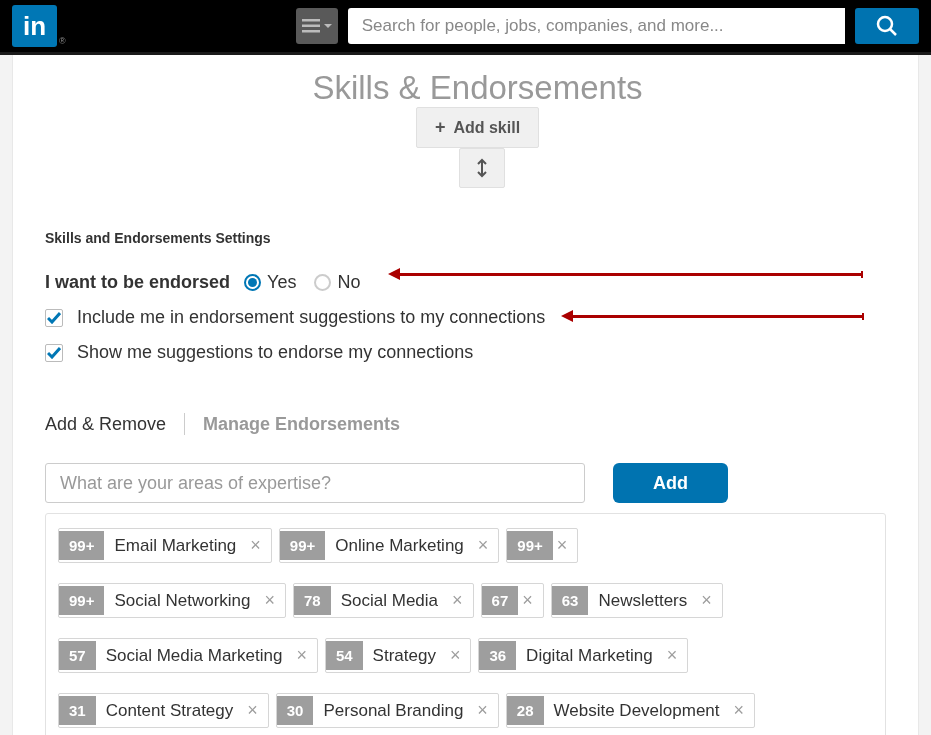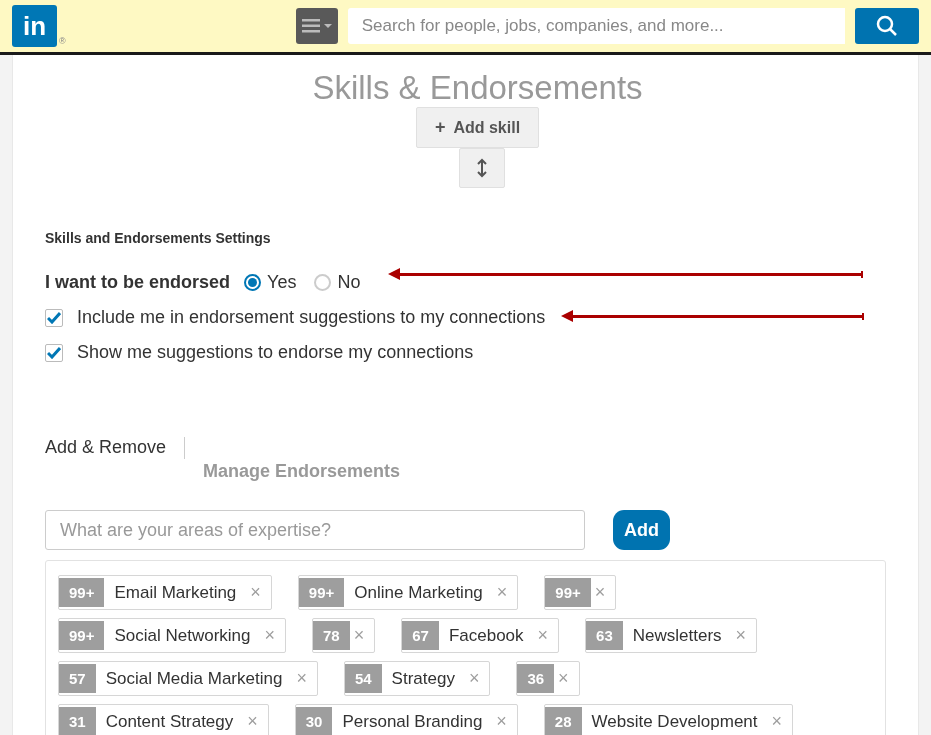--- a/index.html
+++ b/index.html
@@ -5,21 +5,21 @@
     * { box-sizing: border-box; margin: 0; padding: 0; }
     body {
       font-family: Arial, Helvetica, sans-serif;
       background: #f3f3f3;
       color: #333;
       width: 931px;
       height: 735px;
       overflow: hidden;
     }
     .header-bar {
-      background: #fef9c3;
+      background: #000000;
       height: 55px;
       display: flex;
       align-items: center;
       padding: 0 12px 0 12px;
       border-bottom: 3px solid #1a1a1a;
     }
     .logo {
       width: 45px;
       height: 42px;
       background: #0077b5;
@@ -138,35 +138,35 @@
     }
     .check svg { stroke:#0077b5; stroke-width:3; fill:none;}
     .tabs {
       display: flex;
       align-items: center;
       margin-top: 50px;
       margin-bottom: 28px;
       font-size: 18px;
     }
     .tab { font-weight: normal; color: #333; cursor:pointer; }
-    .tab.inactive { color: #999; font-weight:bold;margin-top:48px;}
+    .tab.inactive { color: #999; font-weight:bold;}
     .tab-sep { width:1px; height:22px; background:#ccc; margin: 0 18px; }
     .add-line { display:flex; align-items:center; gap:28px; margin-bottom:10px;}
     .area-input {
       width: 540px; height: 40px; border:1px solid #ccc; border-radius:3px;
       padding: 0 14px; font-size:18px; color:#555;
     }
     .area-input::placeholder{ color:#999;}
     .add-btn {
-      height:40px; padding:0 11px; background:#0073b0; color:#fff; border:none;
-      border-radius:11px; font-size:18px; font-weight:bold; cursor:pointer;
+      height:40px; padding:0 40px; background:#0073b0; color:#fff; border:none;
+      border-radius:6px; font-size:18px; font-weight:bold; cursor:pointer;
     }
     .limit-note { color:#888; font-size:17px; margin-bottom:18px;}
     .skills-box { border:1px solid #e2e2e2; padding:14px 12px 2px 12px; border-radius:3px;}
-    .chip-row { display:flex; flex-wrap:wrap; gap:26px; margin-bottom:8px;}
+    .chip-row { display:flex; flex-wrap:wrap; gap:7px; margin-bottom:20px;}
     .chip { display:inline-flex; align-items:center; border:1px solid #d6d6d6; border-radius:2px; overflow:hidden; background:#fff;}
     .chip .cnt { background:#9e9e9e; color:#fff; font-weight:bold; padding:6px 10px; font-size:15px;}
     .chip .nm { padding:6px 10px; font-size:17px; color:#333;}
     .chip .x { padding:6px 10px 6px 4px; color:#9e9e9e; font-size:18px; cursor:pointer; }
     .arrow {
       position:absolute; background:#a00; height:2.5px;
     }
     .arrow::before{
       content:''; position:absolute; left:-10px; top:-5px;
       border-top:6px solid transparent; border-bottom:6px solid transparent; border-right:12px solid #a00;
@@ -281,25 +281,25 @@
           </span>
         </div>
         <div class="chip-row">
           <span class="chip">
             <span class="cnt">99+</span>
             <span class="nm">Social Networking</span>
             <span class="x">×</span>
           </span>
           <span class="chip">
             <span class="cnt">78</span>
+            <span class="nm">Social Media</span>
             <span class="x">×</span>
           </span>
           <span class="chip">
             <span class="cnt">67</span>
-            <span class="nm">Facebook</span>
             <span class="x">×</span>
           </span>
           <span class="chip">
             <span class="cnt">63</span>
             <span class="nm">Newsletters</span>
             <span class="x">×</span>
           </span>
         </div>
         <div class="chip-row">
           <span class="chip">
@@ -307,20 +307,21 @@
             <span class="nm">Social Media Marketing</span>
             <span class="x">×</span>
           </span>
           <span class="chip">
             <span class="cnt">54</span>
             <span class="nm">Strategy</span>
             <span class="x">×</span>
           </span>
           <span class="chip">
             <span class="cnt">36</span>
+            <span class="nm">Digital Marketing</span>
             <span class="x">×</span>
           </span>
         </div>
         <div class="chip-row">
           <span class="chip">
             <span class="cnt">31</span>
             <span class="nm">Content Strategy</span>
             <span class="x">×</span>
           </span>
           <span class="chip">

